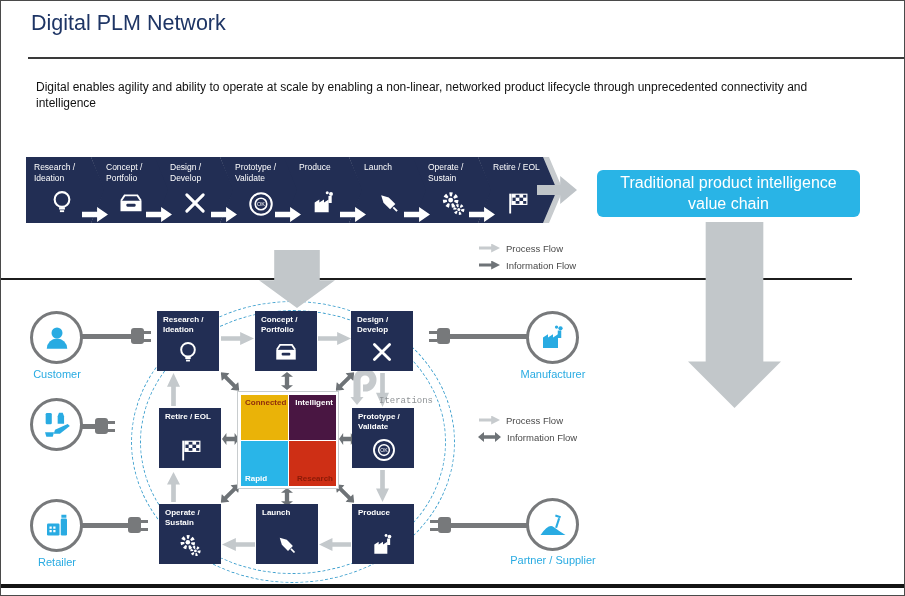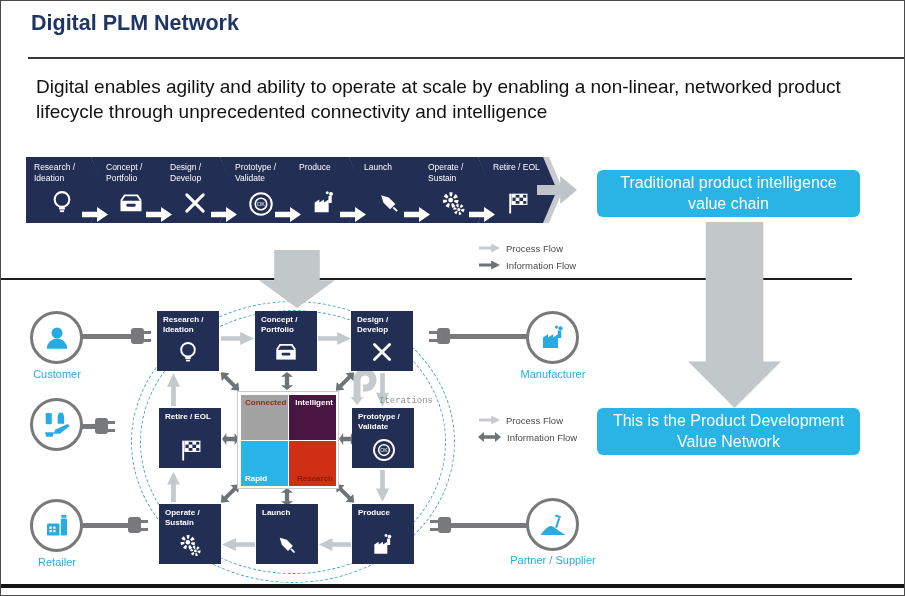--- a/index.html
+++ b/index.html
@@ -2,23 +2,23 @@
 <html><head>
 <meta charset="utf-8">
 <style>
   html,body{margin:0;padding:0;background:#e8e8e8;}
   #slide{
     position:relative;width:905px;height:596px;background:#ffffff;
     border:1px solid #4a4a4a;box-sizing:border-box;overflow:hidden;
     font-family:"Liberation Sans", sans-serif;
   }
   
-  .title{position:absolute;left:30px;top:10px;font-size:21.5px;font-weight:bold;color:#1E3565;}
+  .title{position:absolute;left:30px;top:10px;font-size:21.5px;font-weight:normal;color:#1E3565;}
   .title-rule{position:absolute;left:27px;top:56px;width:876px;height:2px;background:#3a3a3a;}
-  .subtitle{position:absolute;left:35px;top:73px;width:820px;font-size:19px;line-height:1.33;color:#111;}
+  .subtitle{position:absolute;left:35px;top:79px;width:820px;font-size:12px;line-height:1.33;color:#111;}
   
   .chev{position:absolute;top:156px;width:85px;height:66px;}
   .chev-shape{position:absolute;top:0;width:79px;height:66px;
     clip-path:polygon(0 0,65px 0,79px 33px,65px 66px,0 66px,13px 33px);}
   .chev-shape.first{clip-path:polygon(0 0,65px 0,79px 33px,65px 66px,0 66px);}
   .chev-gray{left:6px;background:#C7CBCE;}
   .chev-navy{left:0;background:#222E54;}
   .chev-label{position:absolute;left:15px;top:5px;width:55px;font-size:8.5px;font-weight:500;
     color:#fff;line-height:1.25;}
   .chev-navy.first .chev-label{left:8px;}
@@ -200,21 +200,20 @@
   </div>
   <div class="legend-row" style="left:478px;top:258px">
     <div class="legend-arrow legend-dark arrow-right"></div>
     <div class="legend-text">Information Flow</div>
   </div>
 
   <div class="divider"></div>
   <div class="big-arrow-1"></div>
   <div class="big-arrow-2"></div>
   <div class="callout" style="top:169px">Traditional product intelligence value chain</div>
-  <div class="callout" style="top:407px">This is the Product Development Value Network</div>
 
   <div class="ring" style="left:130px;top:300px;width:322px;height:280px"></div>
   <div class="ring" style="left:139px;top:309px;width:304px;height:262px"></div>
 
   <div class="flow arrow-right" style="left:220px;top:331px;width:33px;height:13px"></div>
   <div class="flow arrow-right" style="left:317px;top:331px;width:33px;height:13px"></div>
   <div class="flow arrow-down" style="left:375px;top:372px;width:13px;height:34px"></div>
   <div class="flow arrow-down" style="left:375px;top:469px;width:13px;height:32px"></div>
   <div class="flow arrow-left" style="left:318px;top:537px;width:32px;height:13px"></div>
   <div class="flow arrow-left" style="left:221px;top:537px;width:33px;height:13px"></div>
@@ -306,21 +305,21 @@
     <div class="node-label">Produce</div>
     <svg class="node-icon" width="26" height="26" viewBox="0 0 24 24">
         <path d="M4 20 V11.5 l4-2.5 V11.5 l4-2.5 V11.5 l4-2.5 V20 z" fill="#fff"></path>
         <rect x="15.8" y="6" width="2.8" height="6" fill="#fff"></rect>
         <circle cx="18" cy="4.2" r="1.7" fill="#fff"></circle>
         <circle cx="14.8" cy="3.2" r="1.3" fill="#fff"></circle>
       </svg>
   </div>
 
   <div class="center-box">
-    <div class="quad" style="left:3px;top:3px;background:#a3a3a3">
+    <div class="quad" style="left:3px;top:3px;background:#eab308">
       <div class="quad-label" style="left:4px;top:3px;color:#8F2E0C">Connected</div>
     </div>
     <div class="quad" style="left:51px;top:3px;background:#491642">
       <div class="quad-label" style="right:3px;top:3px;color:#FFFFFF">Intelligent</div>
     </div>
     <div class="quad" style="left:3px;top:49px;background:#29B5E8">
       <div class="quad-label" style="left:4px;bottom:3px;color:#FFFFFF">Rapid</div>
     </div>
     <div class="quad" style="left:51px;top:49px;background:#CE2F15">
       <div class="quad-label" style="right:3px;bottom:3px;color:#8B1A07">Research</div>

